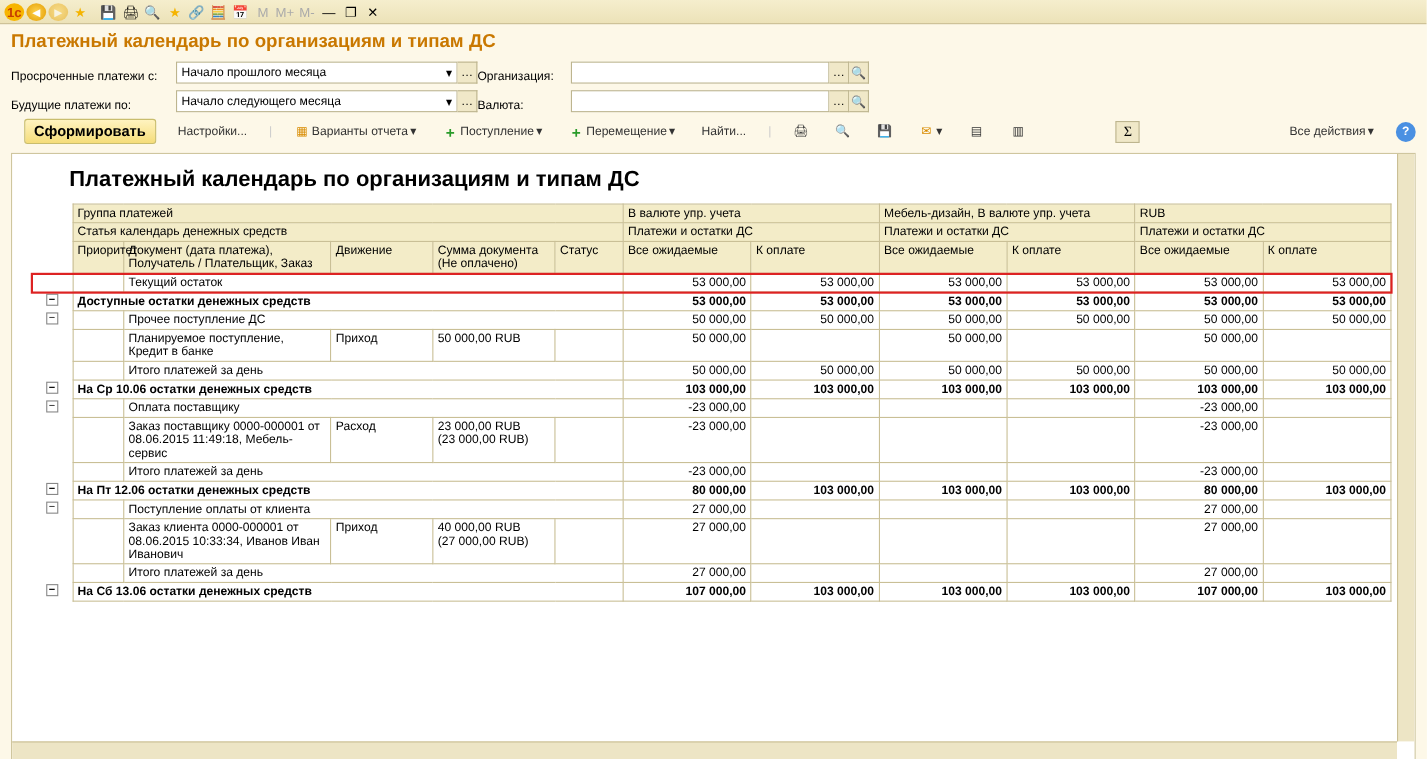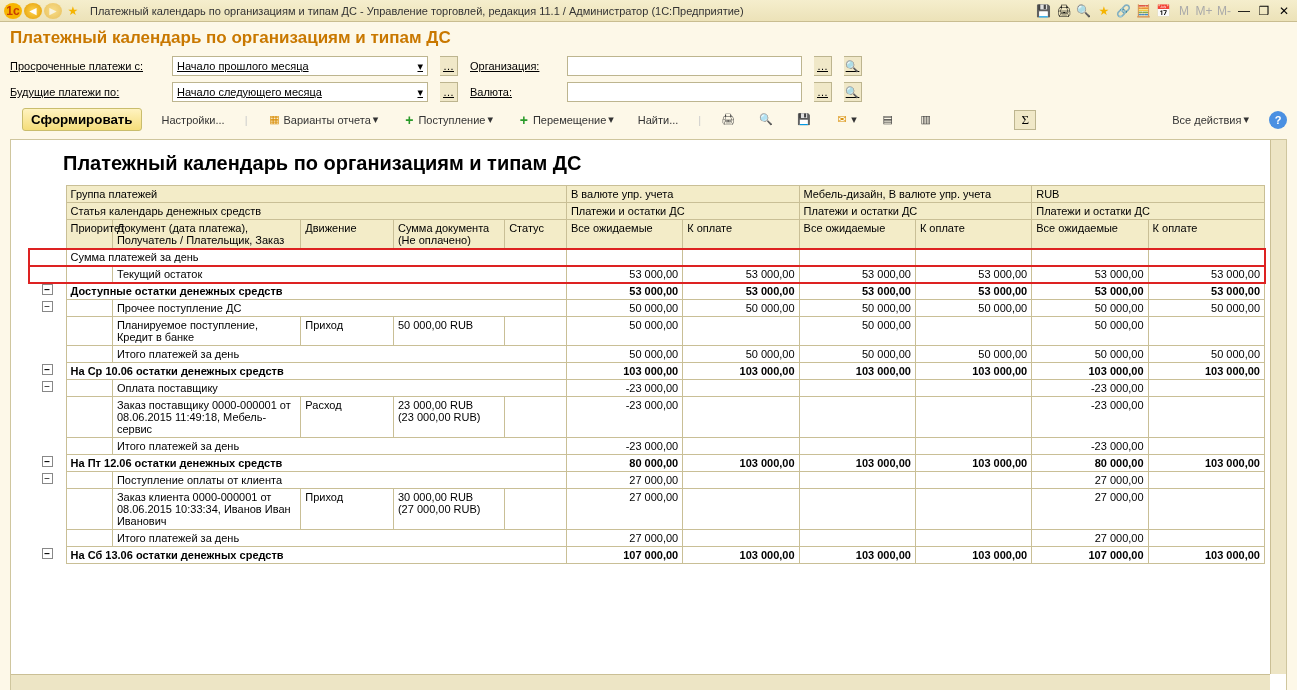--- a/index.html
+++ b/index.html
@@ -6,21 +6,21 @@
   html, body { width: 1297px; height: 690px; font-family: Arial, sans-serif; font-size: 11px; background: #fdf8e8; overflow: hidden; }
   .title-bar { height: 22px; background: linear-gradient(to bottom, #f5eecd, #ece2b8); display: flex; align-items: center; padding: 0 4px; gap: 8px; border-bottom: 1px solid #c9bd90; }
   .title-text { flex: 1; color: #333; white-space: nowrap; overflow: hidden; }
   .title-icons { display: flex; gap: 2px; align-items: center; }
   .title-icons span, .title-bar .nav-icons span { display: inline-flex; align-items:center; justify-content:center; width: 18px; height: 16px; font-size: 12px; cursor: pointer; }
   .nav-icons { display:flex; gap:2px; }
   .logo { width:18px; height:16px; background:#f7b500; border-radius:50%; display:inline-flex; align-items:center; justify-content:center; font-size:9px; font-weight:bold; color:#c73e00;}
   .nav-arrow { background: radial-gradient(circle,#ffd34e,#e29b00); border-radius:50%; color:#fff;}
   .main { padding: 6px 10px 4px 10px; }
   .heading { color: #c97800; font-size: 17px; font-weight: bold; margin-bottom: 8px; }
-  .filter-row { display:flex; align-items:center; gap:12px; margin-bottom:6px;text-decoration:underline; }
+  .filter-row { display:flex; align-items:flex-end; gap:0; margin-bottom:6px; }
   .filter-row label { min-width: 150px; }
   .filter-input { height:20px; border:1px solid #bdb58f; background:#fff; display:flex; align-items:center; padding:0 4px; }
   .filter-input.sel { width:256px; }
   .filter-input.lookup { width:235px; }
   .filter-btn { width:18px; height:20px; border:1px solid #bdb58f; border-left:none; background:#f0e8c8; display:inline-flex;align-items:center;justify-content:center; cursor:pointer;}
   .toolbar { display:flex; align-items:center; gap:16px; margin: 4px 0 8px 12px; }
   .btn-primary { background: linear-gradient(to bottom,#fff3c0,#f5dd7a); border:1px solid #c9bd6d; border-radius:3px; padding:3px 8px; font-weight:bold; cursor:pointer;}
   .tlink { color:#333; padding:2px 4px; display:flex; align-items:center; gap:2px; cursor:pointer;}
   .tico { display:inline-flex; width:14px; height:14px; align-items:center; justify-content:center; }
   .green { color:#2a9b2a; font-size:14px; font-weight:bold;}
@@ -52,21 +52,20 @@
 </head>
 <body>
 
 <div class="title-bar">
   <div class="nav-icons">
     <span class="logo">1c</span>
     <span class="nav-arrow">◄</span>
     <span class="nav-arrow" style="opacity:.5">►</span>
     <span style="color:#f5b400">★</span>
   </div>
-  <div class="title-text">Платежный календарь по организациям и типам ДС - Управление торговлей, редакция 11.1 / Администратор  (1С:Предприятие)</div>
   <div class="title-icons">
     <span style="color:#4a6fb3">💾</span>
     <span>🖨</span>
     <span>🔍</span>
     <span style="color:#f5b400">★</span>
     <span style="color:#6a9c3a">🔗</span>
     <span style="color:#d88b00">🧮</span>
     <span style="color:#d85a00">📅</span>
     <span class="muted">M</span>
     <span class="muted">M+</span>
@@ -190,30 +189,20 @@
           <td class="hdr">Все ожидаемые</td>
           <td class="hdr">К оплате</td>
           <td class="hdr">Все ожидаемые</td>
           <td class="hdr">К оплате</td>
           <td class="hdr">Все ожидаемые</td>
           <td class="hdr">К оплате</td>
         </tr>
 
         <tr class="row-outline">
           <td class="tree-cell"></td>
-          <td colspan="5">Сумма платежей за день</td>
-          <td></td>
-              <td></td>
-              <td></td>
-              <td></td>
-              <td></td>
-              <td></td>
-        </tr>
-        <tr class="row-outline">
-          <td class="tree-cell"></td>
           <td></td>
               <td colspan="4">Текущий остаток</td>
           <td class="num">53 000,00</td>
               <td class="num">53 000,00</td>
           <td class="num">53 000,00</td>
               <td class="num">53 000,00</td>
           <td class="num">53 000,00</td>
               <td class="num">53 000,00</td>
         </tr>
 
@@ -328,21 +317,21 @@
               <td></td>
               <td></td>
           <td class="num">27 000,00</td>
               <td></td>
         </tr>
         <tr>
           <td class="tree-cell"></td>
               <td></td>
           <td>Заказ клиента 0000-000001 от 08.06.2015 10:33:34, Иванов Иван Иванович</td>
               <td>Приход</td>
-          <td><span>30 000,00 RUB</span><br><span>(27 000,00 RUB)</span></td>
+          <td><span>40 000,00 RUB</span><br><span>(27 000,00 RUB)</span></td>
               <td></td>
           <td class="num">27 000,00</td>
               <td></td>
               <td></td>
               <td></td>
           <td class="num">27 000,00</td>
               <td></td>
         </tr>
         <tr>
           <td class="tree-cell"></td>

